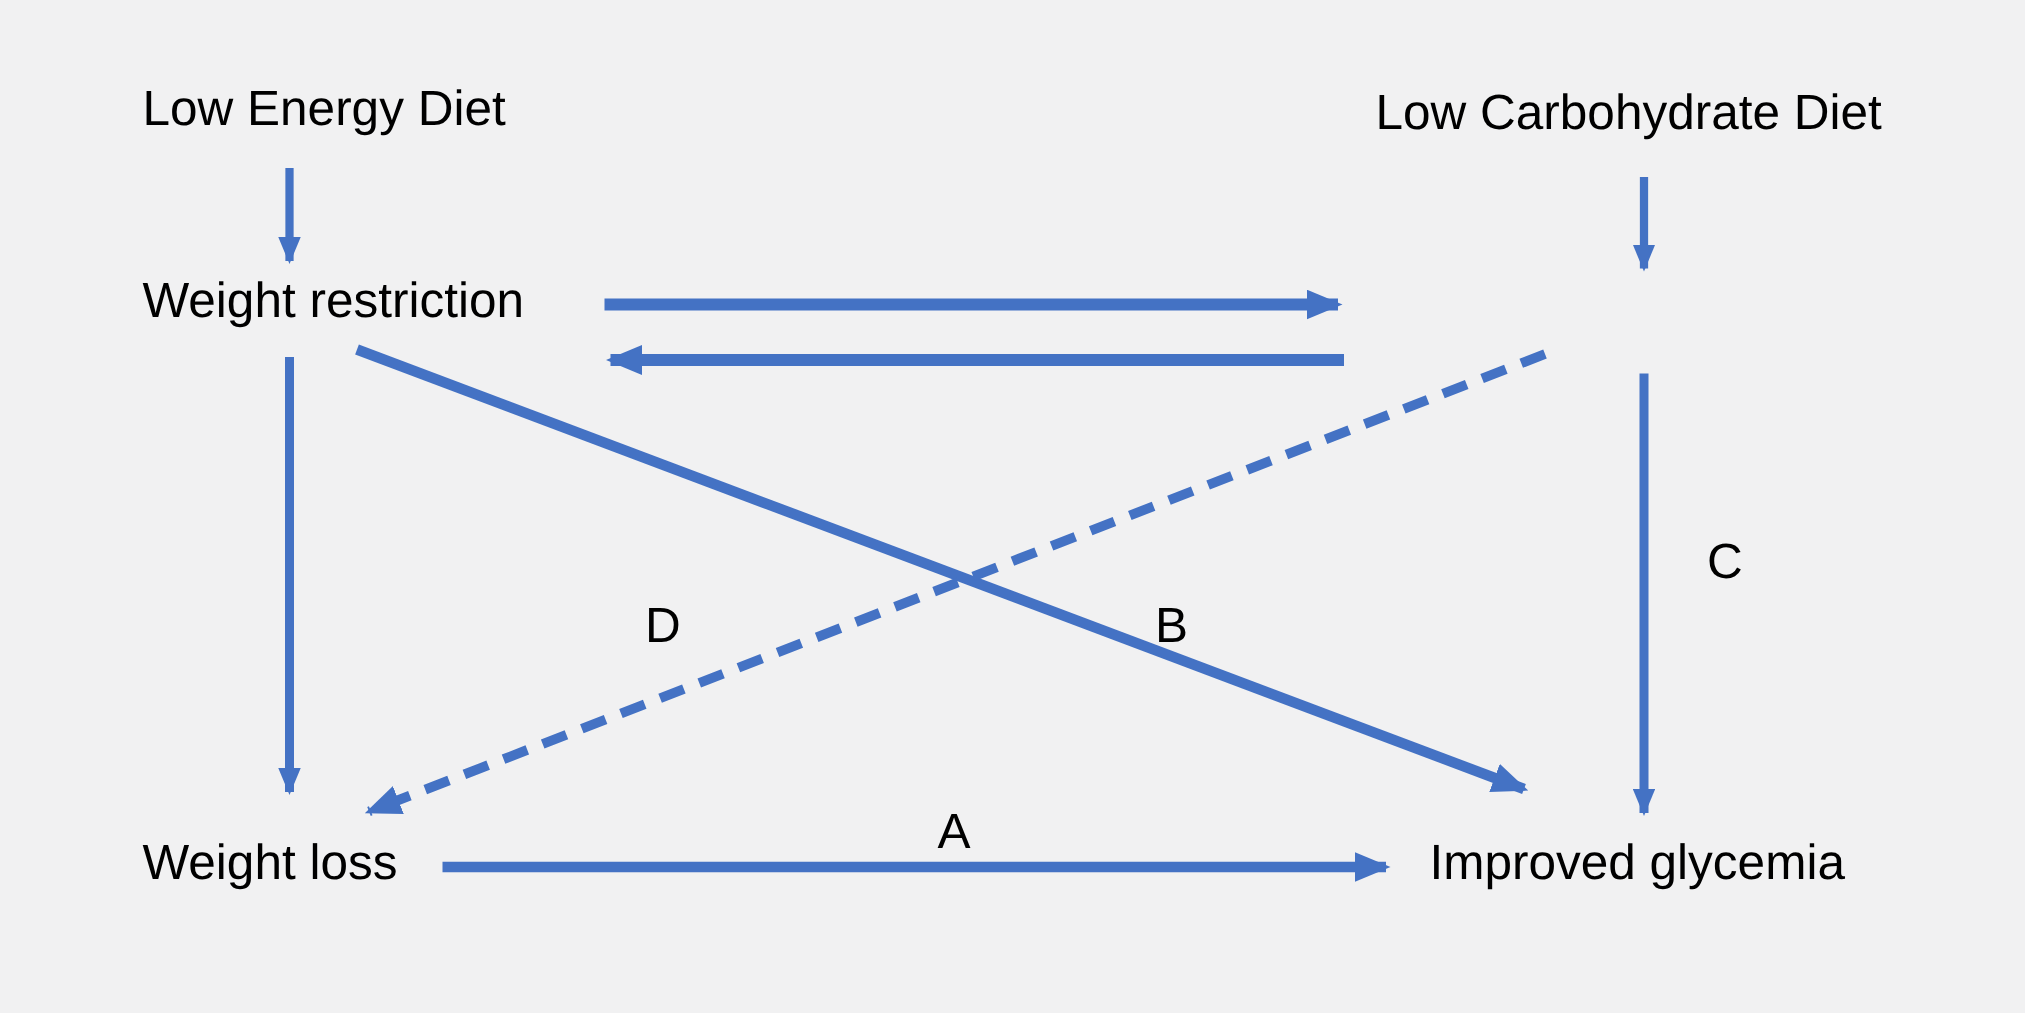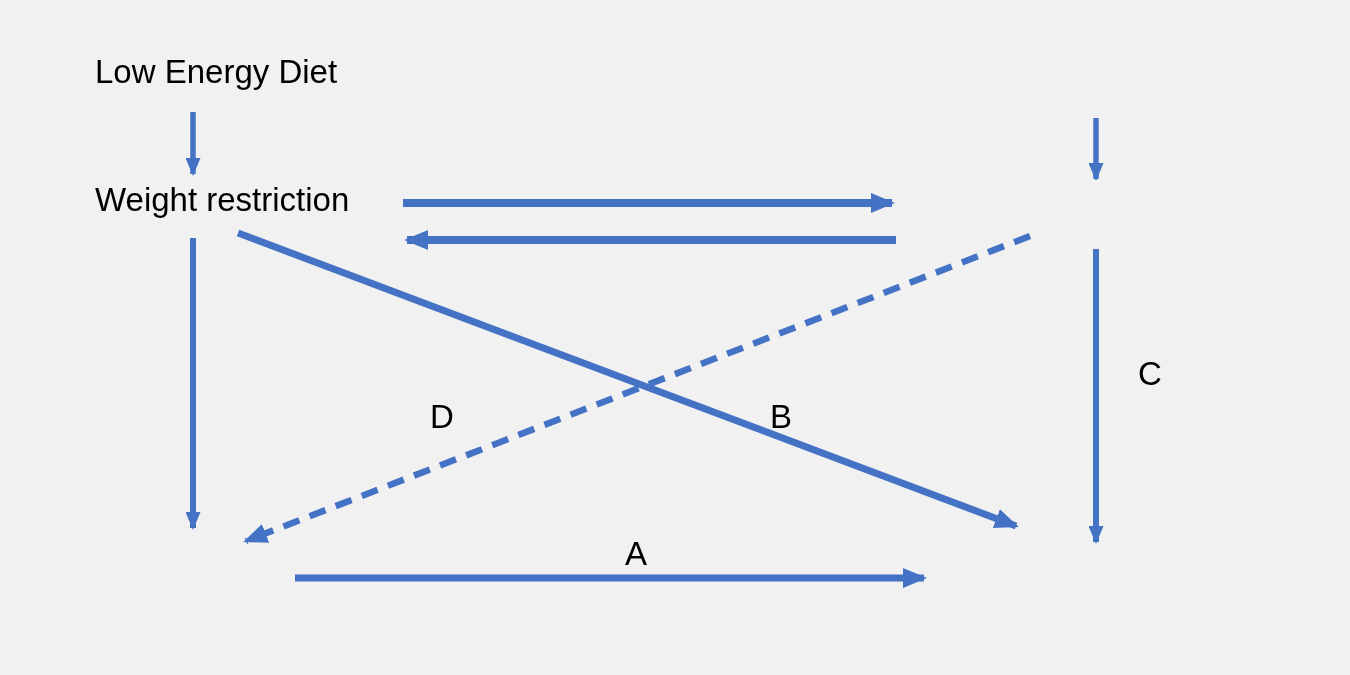--- a/index.html
+++ b/index.html
@@ -63,25 +63,28 @@
 
     <line class="ln w65 dashed" x1="1030" y1="236" x2="246" y2="541" marker-end="url(#mB)"></line>
 
     <line class="ln w6" x1="1096" y1="249" x2="1096" y2="542" marker-end="url(#mS)"></line>
 
     <line class="ln w7" x1="295" y1="578" x2="924" y2="578" marker-end="url(#mB)"></line>
   </svg>
 
   <div class="node" style="left:95px;  top:52px">Low Energy Diet</div>
 
+  <div class="node" style="left:917px; top:55px">Low Carbohydrate Diet</div>
 
   <div class="node" style="left:95px;  top:180px">Weight restriction</div>
 
 
+  <div class="node" style="left:95px;  top:555px">Weight loss</div>
 
+  <div class="node" style="left:953px; top:555px">Improved glycemia</div>
 
   <div class="edge-label" style="left:625px;  top:534px">A</div>
 
   <div class="edge-label" style="left:770px;  top:397px">B</div>
 
   <div class="edge-label" style="left:1138px; top:354px">C</div>
 
   <div class="edge-label" style="left:430px;  top:397px">D</div>
 
 </div>

